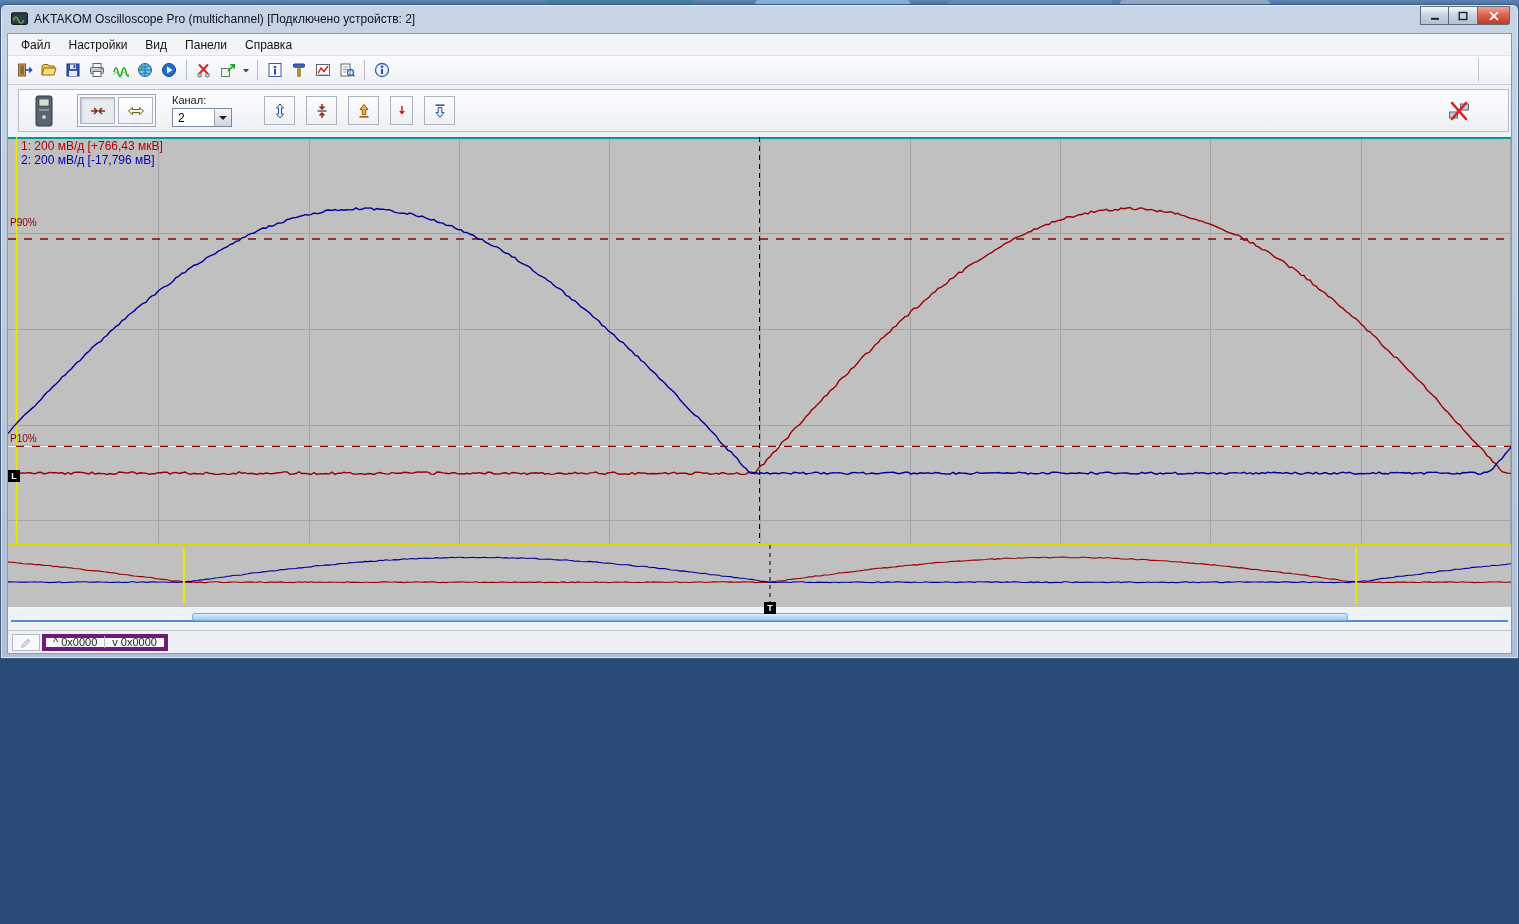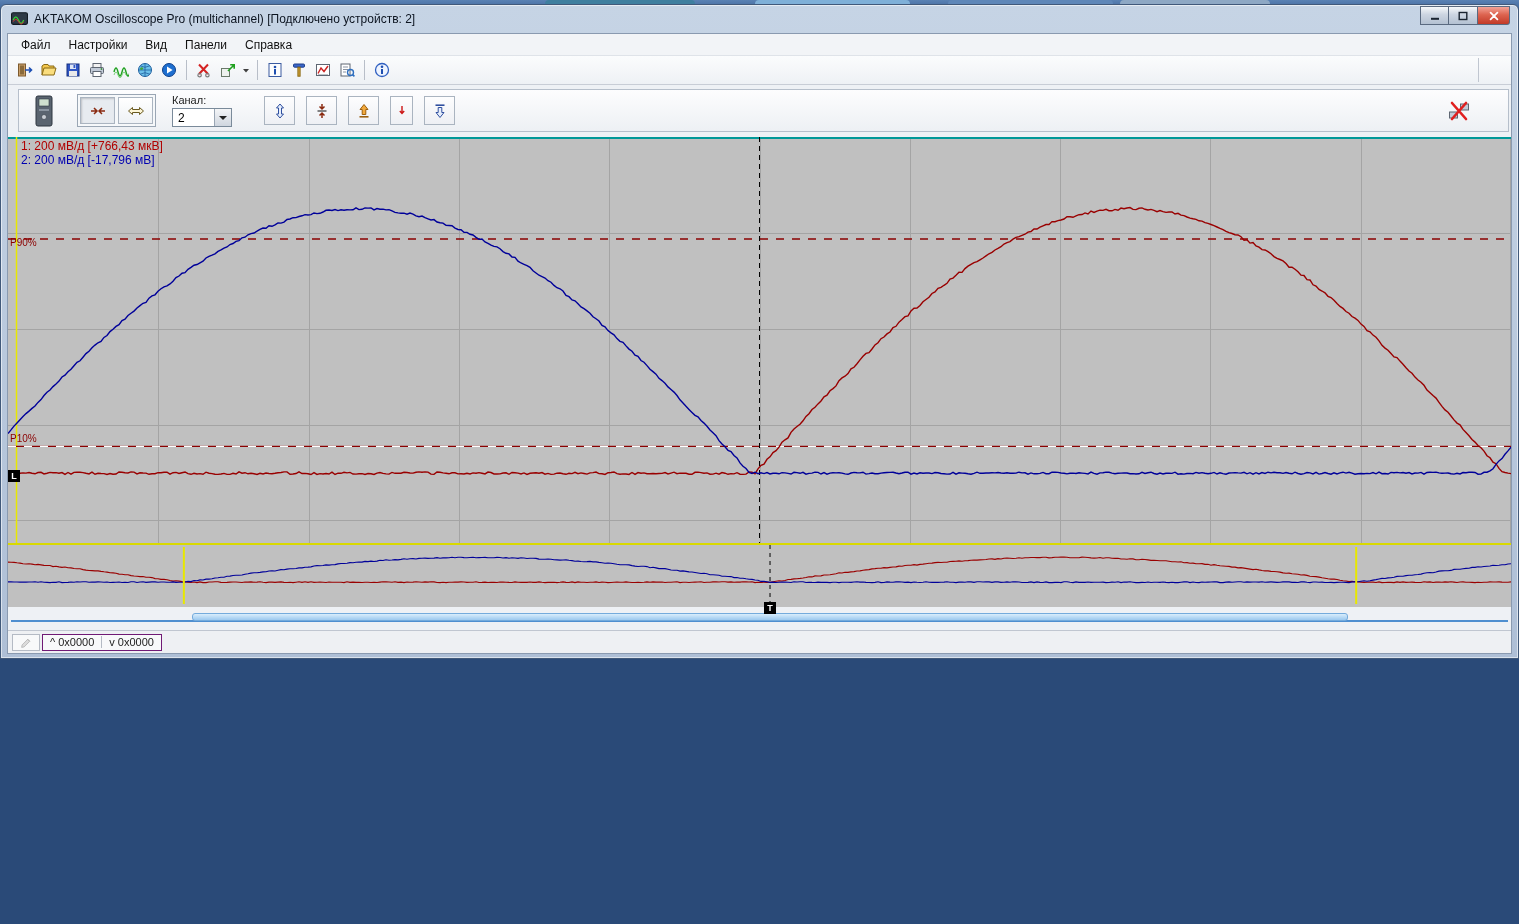--- a/index.html
+++ b/index.html
@@ -70,21 +70,21 @@
   .overview { position:relative; height:64px; background:#c0c0c0; border-top:2px solid #d9d900; overflow:visible; z-index:3; flex:0 0 auto; }
 
   .scroll-row { height:23px; display:flex; align-items:center; padding:0 3px; background:#eef1f5; flex:0 0 auto; position:relative; }
   .scroll-track { position:relative; flex:1; height:11px; }
   .scroll-track:after { content:''; position:absolute; left:0; right:0; top:7px; height:2px; background:#4f8fd0; }
   .scroll-thumb { position:absolute; top:0; height:8px; border-radius:3px; background:linear-gradient(#d8edfc,#9cc9ef); border:1px solid #74abdc; z-index:1; }
 
   .statusbar { height:23px; background:#eef0f3; border-top:1px solid #c0c6d0; display:flex; align-items:center; padding:0 4px; font-size:11px; color:#222; flex:0 0 auto; }
   .status-icon-cell { width:28px; height:17px; border:1px solid #b4bac4; background:#f8f9fa; display:flex; align-items:center; justify-content:center; margin-right:2px; }
   .status-icon-cell svg { width:13px; height:13px; display:block; opacity:.6; }
-  .status-box { display:flex; align-items:center; border:1px solid #701a75; background:#f8f9fa; height:17px; padding:0 7px; gap:7px; }
+  .status-box { display:flex; align-items:center; border:4px solid #701a75; background:#f8f9fa; height:17px; padding:0 7px; gap:7px; }
   .status-div { width:1px; height:12px; background:#b4bac4; }
 </style>
 </head>
 <body>
 
 <div class="screen">
 
   <div class="bg-strip">
     <div class="bg-tab" style="left:545px;width:150px;background:#3f7f9f;"></div>
     <div class="bg-tab" style="left:755px;width:155px;background:#7fb0d8;"></div>
@@ -363,21 +363,21 @@
             <line x1="8.509" y1="0" x2="8.509" y2="671" stroke="#e8e800" stroke-width="1.5"></line>
             <line x1="0" y1="101.992" x2="1503" y2="101.992" stroke="#8b0000" stroke-width="1.4" stroke-dasharray="8,8"></line>
             <line x1="0" y1="309.331" x2="1503" y2="309.331" stroke="#8b0000" stroke-width="1.4"></line>
             <line x1="0" y1="309.331" x2="1503" y2="309.331" stroke="#ffffff" stroke-width="1.4" stroke-dasharray="8,8"></line>
             <line x1="751.5" y1="0" x2="751.5" y2="671" stroke="#000" stroke-width="1" stroke-dasharray="5,4"></line>
             <polyline points="0,334.9 3,335.0 6,337.4 9,336.7 12,336.2 15,335.9 18,336.1 21,335.5 24,336.3 27,336.8 30,335.5 33,335.3 36,336.9 39,336.2 42,335.4 45,335.8 48,335.6 51,336.3 54,335.6 57,337.4 60,335.5 63,337.2 66,335.4 69,335.2 72,335.3 75,335.6 78,336.3 81,336.9 84,335.1 87,337.2 90,336.3 93,336.5 96,336.6 99,337.4 102,336.5 105,337.3 108,337.0 111,335.0 114,335.3 117,335.8 120,336.0 123,334.9 126,335.1 129,336.9 132,335.8 135,336.0 138,336.1 141,337.3 144,336.7 147,336.7 150,335.7 153,335.8 156,335.2 159,335.2 162,337.2 165,335.7 168,335.4 171,336.5 174,335.7 177,335.0 180,336.7 183,337.3 186,336.3 189,337.0 192,336.6 195,337.3 198,335.2 201,336.2 204,336.6 207,337.2 210,337.4 213,337.0 216,336.4 219,337.4 222,337.4 225,336.3 228,337.0 231,334.9 234,336.2 237,335.7 240,336.8 243,336.3 246,336.8 249,337.4 252,336.3 255,337.0 258,336.0 261,336.5 264,336.8 267,336.3 270,335.7 273,335.5 276,334.9 279,334.9 282,337.3 285,337.0 288,336.5 291,334.9 294,336.5 297,336.4 300,336.7 303,337.5 306,335.6 309,337.4 312,336.6 315,337.0 318,336.5 321,337.0 324,335.2 327,337.5 330,336.2 333,336.3 336,335.3 339,335.9 342,335.4 345,337.0 348,337.1 351,336.8 354,336.6 357,337.4 360,336.5 363,336.8 366,337.4 369,336.1 372,335.5 375,336.4 378,336.9 381,337.1 384,335.4 387,336.3 390,336.1 393,336.2 396,335.3 399,335.5 402,336.0 405,336.1 408,335.3 411,334.9 414,335.3 417,334.9 420,335.1 423,337.1 426,337.4 429,335.0 432,335.3 435,335.9 438,336.2 441,336.8 444,335.8 447,335.8 450,336.9 453,336.7 456,337.0 459,336.2 462,336.9 465,335.9 468,336.3 471,335.6 474,336.2 477,336.9 480,335.1 483,335.5 486,337.0 489,337.0 492,336.9 495,336.0 498,335.8 501,337.3 504,335.5 507,335.8 510,336.1 513,337.0 516,335.9 519,337.4 522,336.3 525,336.0 528,335.8 531,336.3 534,335.6 537,337.2 540,336.4 543,337.4 546,337.1 549,336.2 552,336.0 555,336.7 558,337.3 561,336.3 564,336.6 567,335.3 570,336.7 573,335.9 576,336.5 579,337.1 582,335.9 585,335.6 588,335.1 591,336.6 594,336.8 597,337.4 600,335.7 603,335.5 606,335.0 609,336.7 612,337.3 615,336.9 618,337.0 621,337.4 624,335.5 627,337.4 630,335.6 633,336.3 636,335.9 639,336.7 642,336.8 645,336.5 648,336.8 651,336.5 654,336.4 657,335.6 660,337.0 663,336.1 666,335.2 669,336.7 672,336.1 675,336.3 678,336.3 681,337.2 684,337.3 687,335.3 690,335.1 693,335.6 696,336.2 699,335.9 702,337.2 705,337.1 708,336.2 711,337.2 714,335.6 717,336.2 720,337.3 723,336.6 726,336.9 729,335.7 732,337.2 735,337.4 738,337.1 741,334.9 744,335.3 747,336.8 750,331.8 753,328.4 756,327.2 759,322.3 762,319.8 765,315.6 768,313.7 771,310.1 774,305.1 777,302.8 780,300.9 783,295.3 786,292.0 789,289.5 792,287.3 795,283.8 798,279.4 801,276.7 804,272.5 807,270.2 810,266.9 813,264.0 816,259.8 819,258.2 822,253.8 825,251.6 828,248.9 831,243.7 834,240.9 837,239.2 840,236.6 843,231.9 846,230.3 849,226.8 852,222.9 855,219.3 858,216.4 861,215.7 864,212.0 867,207.9 870,205.7 873,201.7 876,200.0 879,196.9 882,195.0 885,190.6 888,189.3 891,185.1 894,182.5 897,179.7 900,178.8 903,173.9 906,171.3 909,171.1 912,168.5 915,164.8 918,162.5 921,160.3 924,156.5 927,154.9 930,151.4 933,150.4 936,148.3 939,146.3 942,142.0 945,141.1 948,138.3 951,135.3 954,135.4 957,131.6 960,129.2 963,127.4 966,125.6 969,124.7 972,122.8 975,121.0 978,118.9 981,116.8 984,115.4 987,113.0 990,111.4 993,109.7 996,107.0 999,105.6 1002,104.6 1005,102.2 1008,100.4 1011,99.6 1014,98.4 1017,97.2 1020,95.1 1023,94.5 1026,92.0 1029,92.0 1032,90.2 1035,88.8 1038,87.5 1041,87.5 1044,84.6 1047,84.7 1050,83.6 1053,83.0 1056,82.0 1059,79.7 1062,79.7 1065,80.3 1068,78.9 1071,77.7 1074,77.5 1077,75.9 1080,77.0 1083,74.1 1086,75.4 1089,74.1 1092,73.1 1095,73.4 1098,72.3 1101,73.7 1104,73.8 1107,72.4 1110,73.2 1113,71.1 1116,71.8 1119,71.0 1122,70.6 1125,72.4 1128,72.6 1131,71.3 1134,70.9 1137,72.3 1140,73.0 1143,72.4 1146,73.3 1149,74.7 1152,73.5 1155,74.6 1158,75.4 1161,75.0 1164,75.0 1167,77.0 1170,76.3 1173,78.1 1176,78.6 1179,80.0 1182,81.2 1185,81.8 1188,82.3 1191,83.8 1194,84.1 1197,85.7 1200,86.4 1203,87.5 1206,88.6 1209,90.0 1212,91.4 1215,92.6 1218,94.3 1221,95.6 1224,96.5 1227,97.7 1230,98.0 1233,99.7 1236,103.2 1239,102.7 1242,106.1 1245,105.5 1248,109.0 1251,110.1 1254,112.6 1257,113.0 1260,114.6 1263,116.8 1266,119.6 1269,121.4 1272,122.5 1275,123.9 1278,126.5 1281,130.2 1284,130.1 1287,132.3 1290,134.8 1293,138.2 1296,138.5 1299,142.6 1302,143.0 1305,147.8 1308,149.0 1311,152.5 1314,154.0 1317,155.8 1320,159.3 1323,160.5 1326,163.2 1329,166.5 1332,169.4 1335,171.4 1338,174.5 1341,176.2 1344,179.5 1347,181.2 1350,183.4 1353,187.1 1356,189.4 1359,193.6 1362,194.8 1365,198.1 1368,200.3 1371,203.8 1374,208.3 1377,211.1 1380,213.2 1383,216.5 1386,219.9 1389,220.6 1392,224.1 1395,227.2 1398,230.8 1401,234.0 1404,236.2 1407,240.1 1410,243.0 1413,245.2 1416,248.3 1419,253.1 1422,255.7 1425,258.6 1428,261.1 1431,265.3 1434,269.4 1437,272.9 1440,275.3 1443,279.0 1446,282.9 1449,286.1 1452,287.8 1455,292.4 1458,295.6 1461,298.8 1464,302.5 1467,305.1 1470,308.5 1473,310.8 1476,314.1 1479,318.7 1482,320.8 1485,325.2 1488,326.7 1491,331.4 1494,334.7 1497,335.5 1500,336.1 1503,336.6" fill="none" stroke="#990000" stroke-width="1.4"></polyline>
             <polyline points="0,296.5 3,292.9 6,289.1 9,285.9 12,282.7 15,279.5 18,276.6 21,274.1 24,271.4 27,269.0 30,265.4 33,262.6 36,258.5 39,255.2 42,253.0 45,249.6 48,247.0 51,244.1 54,240.0 57,238.2 60,234.8 63,232.3 66,228.7 69,225.3 72,223.8 75,220.2 78,216.6 81,214.3 84,210.8 87,208.1 90,205.8 93,204.4 96,200.4 99,198.5 102,194.6 105,192.3 108,189.4 111,187.7 114,183.6 117,182.1 120,178.5 123,176.2 126,174.1 129,171.0 132,168.6 135,166.3 138,165.4 141,161.2 144,158.9 147,157.8 150,154.2 153,151.7 156,149.8 159,148.9 162,146.9 165,144.2 168,140.6 171,139.0 174,136.2 177,135.7 180,132.3 183,130.4 186,128.2 189,127.5 192,125.8 195,124.2 198,121.0 201,119.3 204,118.1 207,116.8 210,114.4 213,112.9 216,111.2 219,110.0 222,107.5 225,106.5 228,104.4 231,103.6 234,100.8 237,100.2 240,97.8 243,96.6 246,96.0 249,94.2 252,92.3 255,91.0 258,91.3 261,88.7 264,89.3 267,87.9 270,85.9 273,86.1 276,85.1 279,82.5 282,82.0 285,80.7 288,80.6 291,79.5 294,78.8 297,77.6 300,78.0 303,77.6 306,76.0 309,76.6 312,76.3 315,75.0 318,73.3 321,73.0 324,73.5 327,72.5 330,73.6 333,72.8 336,73.2 339,72.7 342,72.9 345,72.8 348,70.8 351,72.6 354,72.3 357,70.9 360,71.1 363,71.0 366,72.9 369,71.6 372,72.3 375,72.1 378,72.9 381,72.6 384,73.9 387,75.4 390,75.9 393,76.3 396,76.1 399,77.2 402,76.0 405,77.1 408,78.8 411,79.7 414,79.1 417,80.7 420,81.8 423,83.0 426,82.6 429,85.0 432,85.8 435,86.1 438,88.4 441,88.5 444,88.8 447,91.1 450,92.5 453,92.7 456,95.2 459,95.4 462,97.3 465,98.0 468,100.4 471,102.4 474,102.1 477,104.9 480,106.4 483,108.2 486,109.4 489,109.9 492,111.7 495,114.6 498,116.3 501,116.9 504,120.0 507,120.3 510,124.1 513,126.0 516,127.3 519,128.6 522,130.3 525,133.7 528,136.0 531,138.2 534,139.6 537,141.0 540,143.7 543,145.2 546,148.4 549,150.7 552,151.8 555,154.0 558,158.4 561,159.7 564,162.9 567,163.8 570,166.8 573,169.9 576,171.7 579,173.9 582,176.3 585,179.7 588,181.8 591,184.0 594,188.4 597,189.9 600,193.6 603,195.9 606,197.8 609,201.6 612,204.3 615,205.3 618,208.9 621,212.1 624,214.3 627,218.1 630,219.4 633,223.5 636,225.2 639,228.6 642,232.2 645,234.6 648,237.2 651,241.3 654,243.6 657,246.3 660,249.9 663,252.5 666,255.1 669,258.5 672,262.8 675,266.0 678,269.3 681,272.4 684,275.4 687,278.3 690,279.8 693,283.5 696,286.1 699,289.3 702,293.0 705,295.8 708,298.7 711,303.7 714,306.9 717,309.8 720,313.3 723,314.5 726,318.5 729,320.9 732,325.9 735,329.2 738,331.5 741,335.4 744,336.5 747,335.2 750,336.7 753,335.8 756,336.6 759,335.5 762,337.0 765,336.3 768,336.2 771,336.8 774,335.6 777,335.9 780,336.4 783,337.0 786,335.3 789,335.6 792,336.3 795,335.3 798,337.2 801,336.4 804,336.1 807,335.1 810,335.4 813,337.0 816,335.6 819,337.2 822,336.1 825,335.8 828,335.9 831,335.7 834,336.1 837,336.9 840,337.3 843,336.0 846,335.4 849,335.7 852,335.9 855,335.2 858,337.1 861,336.6 864,336.0 867,336.7 870,336.8 873,336.1 876,335.8 879,335.5 882,335.4 885,335.2 888,336.0 891,336.7 894,336.0 897,335.2 900,335.1 903,337.1 906,336.0 909,337.0 912,335.8 915,336.2 918,336.0 921,336.0 924,336.6 927,335.5 930,335.7 933,336.5 936,336.8 939,337.1 942,337.0 945,335.3 948,337.2 951,335.8 954,336.1 957,336.2 960,336.8 963,337.2 966,336.3 969,335.2 972,336.3 975,336.3 978,336.0 981,336.0 984,335.7 987,335.9 990,335.5 993,336.0 996,336.3 999,335.7 1002,336.2 1005,336.2 1008,336.1 1011,335.2 1014,335.9 1017,335.8 1020,337.2 1023,335.9 1026,336.8 1029,336.8 1032,336.4 1035,335.4 1038,336.7 1041,336.7 1044,335.1 1047,335.2 1050,335.4 1053,336.0 1056,336.3 1059,336.9 1062,336.3 1065,336.1 1068,336.5 1071,335.8 1074,336.1 1077,336.4 1080,336.9 1083,335.1 1086,336.3 1089,337.2 1092,335.9 1095,335.7 1098,335.1 1101,335.3 1104,336.1 1107,336.7 1110,336.2 1113,336.1 1116,336.0 1119,336.0 1122,336.8 1125,336.6 1128,337.0 1131,336.8 1134,335.3 1137,336.5 1140,335.8 1143,335.2 1146,336.5 1149,337.2 1152,336.1 1155,337.0 1158,336.2 1161,336.2 1164,336.4 1167,335.2 1170,337.2 1173,336.8 1176,337.1 1179,336.5 1182,336.4 1185,336.7 1188,335.4 1191,336.2 1194,335.6 1197,336.3 1200,336.8 1203,336.3 1206,335.4 1209,337.0 1212,335.8 1215,336.6 1218,337.2 1221,336.0 1224,335.9 1227,335.6 1230,335.9 1233,336.1 1236,335.3 1239,336.8 1242,335.7 1245,337.2 1248,335.7 1251,337.0 1254,335.6 1257,336.4 1260,335.2 1263,335.9 1266,335.2 1269,335.8 1272,335.8 1275,336.4 1278,335.5 1281,336.2 1284,336.8 1287,335.2 1290,336.5 1293,337.2 1296,336.6 1299,335.5 1302,335.9 1305,336.9 1308,335.4 1311,337.1 1314,336.5 1317,335.5 1320,336.5 1323,337.2 1326,335.8 1329,336.9 1332,335.9 1335,335.2 1338,336.1 1341,335.3 1344,336.2 1347,337.2 1350,336.8 1353,336.5 1356,336.7 1359,336.4 1362,336.6 1365,335.6 1368,336.8 1371,335.1 1374,336.7 1377,336.5 1380,337.0 1383,335.4 1386,335.7 1389,335.4 1392,335.9 1395,335.5 1398,336.2 1401,335.6 1404,336.9 1407,336.0 1410,336.1 1413,335.4 1416,337.2 1419,335.5 1422,335.2 1425,335.4 1428,335.1 1431,335.9 1434,336.3 1437,336.1 1440,336.0 1443,336.8 1446,337.1 1449,336.3 1452,337.0 1455,335.5 1458,335.7 1461,335.3 1464,335.2 1467,335.5 1470,337.2 1473,337.1 1476,335.3 1479,335.2 1482,333.8 1485,331.7 1488,327.4 1491,323.9 1494,321.6 1497,317.3 1500,313.9 1503,310.1" fill="none" stroke="#000099" stroke-width="1.4"></polyline>
           </svg>
         <div class="ch-label" id="ch1-label" style="left: 13px; top: 3px; color: rgb(176, 0, 0);">1: 200 мВ/д [+766,43 мкВ]</div>
         <div class="ch-label" id="ch2-label" style="left: 13px; top: 17px; color: rgb(0, 0, 176);">2: 200 мВ/д [-17,796 мВ]</div>
-        <div class="p-label" style="left: 2px; top: 100px;">P90%</div>
+        <div class="p-label" style="left: 2px; top: 80px;">P90%</div>
         <div class="p-label" style="left: 2px; top: 296.331px;">P10%</div>
         <div class="marker-box" style="left: 0px; top: 333.171px;">L</div>
         <div class="marker-box" style="left: 745.5px; top: 658px;">T</div>
       </div>
 
       <div class="overview" id="overview-box">
         <svg id="overview-svg" width="1503" height="62" viewBox="0 0 1503 62">
             <polyline points="0,17.1 3,17.3 6,17.4 9,17.8 12,18.1 15,18.7 18,19.0 21,18.8 24,19.1 27,19.7 30,19.4 33,19.9 36,20.4 39,20.5 42,20.5 45,21.6 48,21.2 51,21.9 54,22.4 57,22.0 60,22.8 63,22.9 66,23.5 69,23.7 72,23.7 75,24.6 78,25.1 81,25.5 84,25.6 87,25.9 90,25.9 93,26.4 96,26.8 99,27.1 102,27.8 105,27.9 108,28.3 111,29.1 114,29.2 117,29.7 120,29.7 123,30.6 126,31.0 129,31.3 132,31.6 135,31.5 138,32.2 141,32.2 144,32.6 147,33.6 150,33.7 153,34.4 156,34.4 159,34.7 162,35.5 165,36.1 168,35.7 171,36.1 174,36.6 177,36.9 180,37.3 183,37.4 186,37.0 189,37.6 192,36.9 195,37.6 198,37.6 201,37.0 204,37.0 207,36.8 210,36.8 213,37.4 216,37.5 219,37.4 222,37.1 225,37.0 228,37.0 231,37.2 234,37.5 237,37.0 240,37.1 243,36.9 246,37.3 249,37.1 252,36.8 255,37.3 258,37.6 261,37.1 264,37.1 267,37.4 270,37.1 273,36.9 276,37.4 279,37.5 282,37.3 285,37.6 288,37.2 291,36.8 294,37.4 297,36.8 300,37.4 303,36.8 306,37.4 309,37.3 312,37.0 315,37.2 318,37.5 321,37.0 324,37.3 327,37.2 330,37.2 333,37.3 336,37.6 339,36.8 342,37.4 345,37.1 348,37.4 351,37.3 354,37.5 357,37.3 360,37.3 363,37.5 366,37.2 369,37.5 372,37.1 375,36.8 378,36.9 381,37.0 384,37.3 387,36.8 390,37.4 393,37.1 396,37.6 399,37.0 402,37.3 405,37.1 408,36.8 411,37.0 414,37.3 417,36.9 420,37.1 423,36.8 426,36.9 429,37.5 432,37.6 435,37.3 438,37.6 441,37.2 444,37.2 447,37.0 450,37.1 453,36.9 456,37.0 459,37.4 462,37.2 465,37.3 468,36.8 471,37.5 474,37.4 477,37.1 480,37.5 483,37.3 486,37.4 489,37.5 492,37.0 495,37.1 498,37.2 501,37.4 504,37.5 507,36.9 510,37.3 513,37.4 516,37.3 519,37.4 522,37.0 525,37.4 528,37.4 531,36.9 534,37.3 537,37.6 540,37.4 543,37.4 546,37.2 549,37.6 552,37.3 555,36.9 558,37.4 561,37.5 564,36.9 567,37.6 570,36.9 573,37.3 576,37.3 579,37.5 582,37.3 585,37.3 588,36.9 591,37.5 594,37.1 597,37.2 600,37.6 603,37.5 606,37.3 609,37.1 612,37.2 615,37.3 618,36.9 621,37.2 624,37.5 627,37.5 630,37.4 633,37.5 636,37.3 639,36.9 642,37.2 645,36.9 648,37.1 651,37.1 654,37.0 657,37.5 660,37.3 663,37.3 666,37.0 669,36.8 672,37.6 675,37.3 678,37.3 681,37.5 684,37.2 687,37.1 690,37.0 693,36.8 696,37.5 699,37.3 702,37.2 705,36.9 708,36.8 711,37.0 714,36.8 717,36.8 720,37.1 723,36.9 726,37.2 729,37.1 732,37.1 735,36.8 738,36.9 741,37.0 744,36.8 747,37.6 750,37.3 753,37.4 756,37.1 759,37.4 762,37.3 765,36.7 768,36.2 771,35.7 774,36.0 777,35.5 780,34.5 783,34.4 786,33.9 789,33.7 792,33.4 795,33.0 798,32.5 801,31.8 804,31.9 807,30.9 810,31.0 813,30.9 816,30.0 819,30.0 822,29.8 825,29.3 828,28.8 831,27.8 834,28.0 837,27.3 840,27.4 843,26.9 846,26.6 849,26.0 852,25.9 855,25.3 858,24.9 861,24.6 864,23.9 867,23.6 870,23.2 873,23.3 876,22.6 879,22.9 882,22.4 885,22.0 888,21.9 891,21.1 894,21.2 897,20.5 900,20.3 903,20.2 906,19.6 909,20.1 912,19.4 915,19.1 918,18.7 921,18.3 924,18.1 927,17.6 930,17.4 933,17.5 936,17.3 939,17.3 942,16.5 945,16.4 948,16.3 951,15.9 954,16.3 957,15.7 960,15.6 963,15.3 966,15.0 969,15.1 972,14.9 975,14.8 978,14.5 981,14.0 984,13.9 987,14.4 990,13.6 993,14.0 996,13.3 999,13.1 1002,13.3 1005,13.5 1008,13.3 1011,12.8 1014,13.3 1017,12.7 1020,12.7 1023,12.5 1026,12.5 1029,12.6 1032,12.6 1035,12.2 1038,12.2 1041,12.9 1044,12.6 1047,12.2 1050,12.3 1053,12.1 1056,12.0 1059,12.2 1062,12.8 1065,12.7 1068,12.8 1071,12.8 1074,12.1 1077,12.2 1080,12.5 1083,12.9 1086,13.1 1089,13.0 1092,12.5 1095,13.2 1098,12.7 1101,12.8 1104,13.3 1107,13.4 1110,13.2 1113,14.0 1116,14.0 1119,14.2 1122,13.8 1125,13.9 1128,14.7 1131,14.7 1134,14.3 1137,14.5 1140,14.9 1143,15.4 1146,15.3 1149,15.5 1152,15.7 1155,15.8 1158,15.8 1161,16.2 1164,16.7 1167,16.8 1170,17.0 1173,16.8 1176,17.8 1179,17.6 1182,18.2 1185,18.1 1188,18.8 1191,18.7 1194,18.6 1197,19.4 1200,19.2 1203,20.2 1206,19.6 1209,20.2 1212,20.7 1215,21.0 1218,21.3 1221,21.4 1224,22.1 1227,22.1 1230,22.9 1233,22.6 1236,23.1 1239,23.6 1242,24.1 1245,24.6 1248,24.2 1251,24.9 1254,25.5 1257,25.9 1260,25.9 1263,26.4 1266,26.5 1269,26.7 1272,27.1 1275,27.9 1278,28.2 1281,28.1 1284,28.8 1287,29.0 1290,29.3 1293,30.0 1296,29.9 1299,30.4 1302,31.2 1305,31.5 1308,31.6 1311,32.1 1314,32.7 1317,33.2 1320,33.8 1323,34.1 1326,34.1 1329,34.5 1332,35.3 1335,35.8 1338,36.0 1341,36.6 1344,36.4 1347,36.7 1350,37.0 1353,37.1 1356,37.4 1359,37.2 1362,37.0 1365,37.1 1368,37.5 1371,36.9 1374,37.6 1377,37.5 1380,37.3 1383,37.4 1386,37.6 1389,36.9 1392,37.4 1395,36.9 1398,37.4 1401,37.3 1404,37.1 1407,37.4 1410,37.5 1413,37.5 1416,36.8 1419,37.1 1422,36.9 1425,37.5 1428,37.1 1431,37.0 1434,37.3 1437,36.9 1440,37.1 1443,36.8 1446,37.1 1449,37.5 1452,37.0 1455,36.9 1458,37.2 1461,37.3 1464,37.4 1467,37.6 1470,37.3 1473,37.5 1476,37.3 1479,37.2 1482,36.9 1485,37.0 1488,37.0 1491,36.9 1494,37.1 1497,37.2 1500,37.2 1503,36.9" fill="none" stroke="#990000" stroke-width="1.1"></polyline>
             <polyline points="0,36.9 3,36.9 6,37.0 9,37.0 12,37.1 15,37.1 18,37.1 21,37.0 24,37.0 27,36.8 30,37.3 33,36.8 36,37.3 39,37.4 42,37.6 45,37.2 48,37.4 51,36.8 54,37.6 57,37.5 60,37.4 63,37.0 66,37.3 69,36.8 72,37.0 75,36.8 78,36.8 81,37.3 84,37.0 87,37.1 90,36.9 93,37.0 96,37.3 99,37.0 102,37.5 105,37.4 108,37.3 111,37.0 114,37.5 117,37.2 120,37.5 123,36.8 126,36.8 129,37.5 132,37.0 135,36.8 138,37.4 141,37.1 144,36.9 147,36.9 150,37.3 153,37.0 156,37.0 159,37.3 162,37.3 165,36.9 168,37.4 171,37.2 174,37.2 177,37.0 180,36.4 183,36.6 186,35.5 189,35.8 192,34.9 195,35.0 198,34.1 201,34.1 204,33.8 207,33.0 210,32.7 213,32.2 216,32.3 219,31.3 222,31.1 225,30.5 228,30.2 231,30.3 234,30.0 237,29.2 240,28.7 243,28.1 246,27.7 249,27.7 252,27.4 255,26.9 258,26.7 261,26.0 264,25.7 267,26.0 270,25.3 273,24.6 276,24.7 279,24.1 282,23.8 285,23.7 288,23.5 291,22.9 294,22.9 297,22.2 300,22.1 303,21.9 306,21.0 309,20.6 312,20.7 315,20.5 318,19.9 321,20.1 324,19.8 327,19.6 330,18.9 333,18.5 336,18.5 339,18.3 342,17.6 345,17.7 348,17.2 351,17.0 354,17.1 357,16.4 360,16.6 363,16.1 366,16.5 369,16.1 372,15.3 375,15.5 378,14.8 381,15.2 384,15.0 387,14.6 390,14.9 393,14.4 396,13.8 399,14.2 402,13.8 405,13.6 408,14.0 411,13.4 414,13.3 417,13.1 420,13.4 423,13.3 426,13.1 429,12.6 432,13.3 435,12.9 438,12.9 441,12.7 444,12.3 447,12.8 450,12.2 453,12.2 456,12.6 459,12.8 462,12.5 465,12.2 468,12.8 471,12.6 474,12.5 477,12.4 480,12.8 483,12.7 486,12.8 489,12.4 492,12.5 495,13.0 498,12.6 501,13.2 504,12.7 507,13.0 510,13.4 513,12.7 516,13.0 519,13.5 522,13.3 525,13.2 528,13.4 531,14.1 534,14.3 537,14.3 540,14.0 543,14.3 546,14.8 549,14.9 552,15.1 555,15.0 558,14.9 561,15.3 564,15.6 567,16.2 570,16.1 573,16.5 576,16.7 579,16.6 582,16.4 585,16.9 588,16.9 591,17.4 594,17.7 597,18.3 600,18.0 603,18.3 606,18.7 609,19.3 612,19.8 615,19.8 618,19.8 621,19.9 624,20.6 627,21.1 630,21.5 633,21.2 636,21.3 639,21.6 642,22.7 645,22.3 648,22.9 651,23.6 654,23.5 657,23.6 660,24.2 663,25.0 666,25.3 669,25.3 672,26.1 675,25.9 678,26.4 681,26.9 684,27.0 687,27.5 690,28.0 693,28.5 696,28.2 699,28.8 702,29.7 705,29.7 708,30.0 711,30.3 714,31.3 717,31.2 720,31.5 723,31.6 726,32.6 729,32.5 732,33.2 735,33.3 738,33.8 741,34.2 744,34.4 747,35.0 750,35.2 753,36.4 756,36.4 759,36.8 762,37.4 765,37.1 768,37.5 771,37.2 774,37.1 777,37.1 780,37.3 783,37.5 786,36.8 789,37.0 792,36.8 795,36.8 798,37.5 801,37.2 804,37.4 807,37.5 810,37.1 813,37.4 816,37.3 819,37.4 822,37.6 825,37.2 828,37.3 831,37.6 834,37.3 837,37.2 840,37.3 843,37.4 846,37.0 849,36.8 852,37.1 855,37.0 858,37.4 861,37.5 864,37.6 867,37.4 870,36.8 873,37.6 876,37.5 879,36.9 882,37.1 885,37.2 888,36.9 891,36.8 894,37.0 897,37.4 900,37.1 903,37.6 906,37.0 909,37.3 912,37.5 915,37.3 918,36.8 921,37.2 924,37.4 927,37.4 930,37.4 933,37.2 936,37.1 939,36.8 942,37.2 945,37.2 948,37.6 951,37.1 954,37.1 957,37.2 960,36.8 963,36.9 966,37.4 969,36.8 972,36.8 975,37.0 978,36.8 981,36.9 984,37.4 987,36.9 990,36.9 993,37.4 996,37.3 999,36.9 1002,37.2 1005,36.8 1008,36.9 1011,37.0 1014,37.5 1017,37.5 1020,37.4 1023,36.9 1026,37.6 1029,36.9 1032,37.4 1035,37.5 1038,36.9 1041,37.6 1044,37.6 1047,37.4 1050,37.2 1053,37.6 1056,36.8 1059,36.8 1062,37.3 1065,37.6 1068,36.9 1071,37.4 1074,37.4 1077,37.4 1080,37.0 1083,37.4 1086,37.3 1089,37.3 1092,37.2 1095,37.1 1098,37.6 1101,37.5 1104,37.1 1107,37.2 1110,36.8 1113,37.6 1116,37.0 1119,37.1 1122,36.8 1125,37.2 1128,37.6 1131,37.6 1134,37.4 1137,37.5 1140,37.0 1143,37.5 1146,37.3 1149,37.2 1152,37.4 1155,37.0 1158,37.4 1161,37.6 1164,37.3 1167,37.6 1170,37.6 1173,37.2 1176,36.9 1179,36.8 1182,37.6 1185,37.0 1188,37.5 1191,37.6 1194,37.0 1197,37.2 1200,37.1 1203,37.0 1206,36.9 1209,36.9 1212,37.6 1215,37.6 1218,37.1 1221,36.9 1224,37.3 1227,37.0 1230,36.8 1233,36.8 1236,37.2 1239,36.9 1242,37.1 1245,37.0 1248,37.0 1251,37.1 1254,36.8 1257,37.3 1260,37.1 1263,36.9 1266,37.1 1269,37.4 1272,37.2 1275,36.9 1278,36.8 1281,36.9 1284,37.4 1287,37.2 1290,37.5 1293,36.9 1296,36.9 1299,37.3 1302,37.6 1305,37.0 1308,37.0 1311,37.2 1314,37.1 1317,37.5 1320,37.5 1323,37.4 1326,37.6 1329,37.4 1332,37.3 1335,37.2 1338,37.4 1341,37.6 1344,36.9 1347,36.9 1350,36.7 1353,36.2 1356,35.8 1359,36.2 1362,35.8 1365,35.1 1368,34.6 1371,34.0 1374,33.4 1377,33.5 1380,32.9 1383,32.7 1386,32.2 1389,31.4 1392,31.3 1395,31.2 1398,30.6 1401,30.3 1404,30.2 1407,29.8 1410,29.5 1413,29.1 1416,28.2 1419,27.8 1422,27.6 1425,27.7 1428,27.0 1431,26.1 1434,25.9 1437,25.7 1440,25.7 1443,25.4 1446,24.4 1449,24.3 1452,24.2 1455,23.8 1458,23.4 1461,23.3 1464,22.4 1467,22.4 1470,21.8 1473,22.0 1476,21.5 1479,21.2 1482,21.0 1485,20.3 1488,20.5 1491,20.2 1494,19.7 1497,19.8 1500,19.0 1503,18.8" fill="none" stroke="#000099" stroke-width="1.1"></polyline>
             <line x1="175.851" y1="2" x2="175.851" y2="59" stroke="#e8e800" stroke-width="2"></line>

